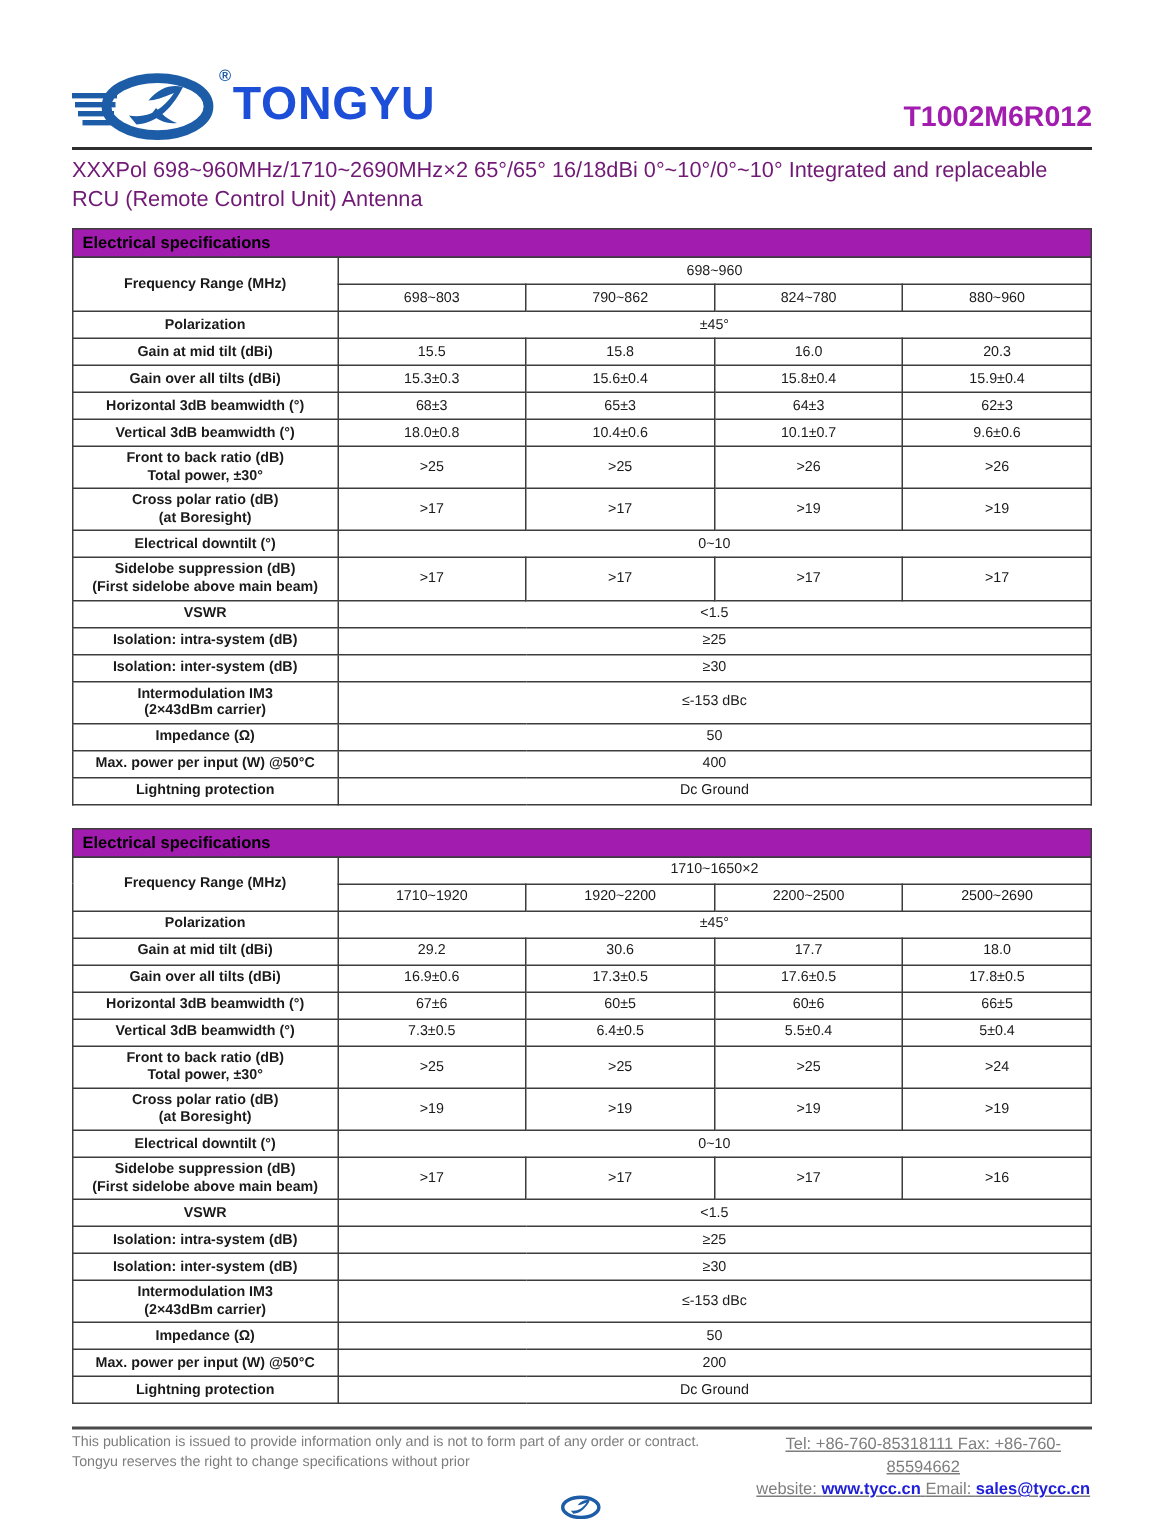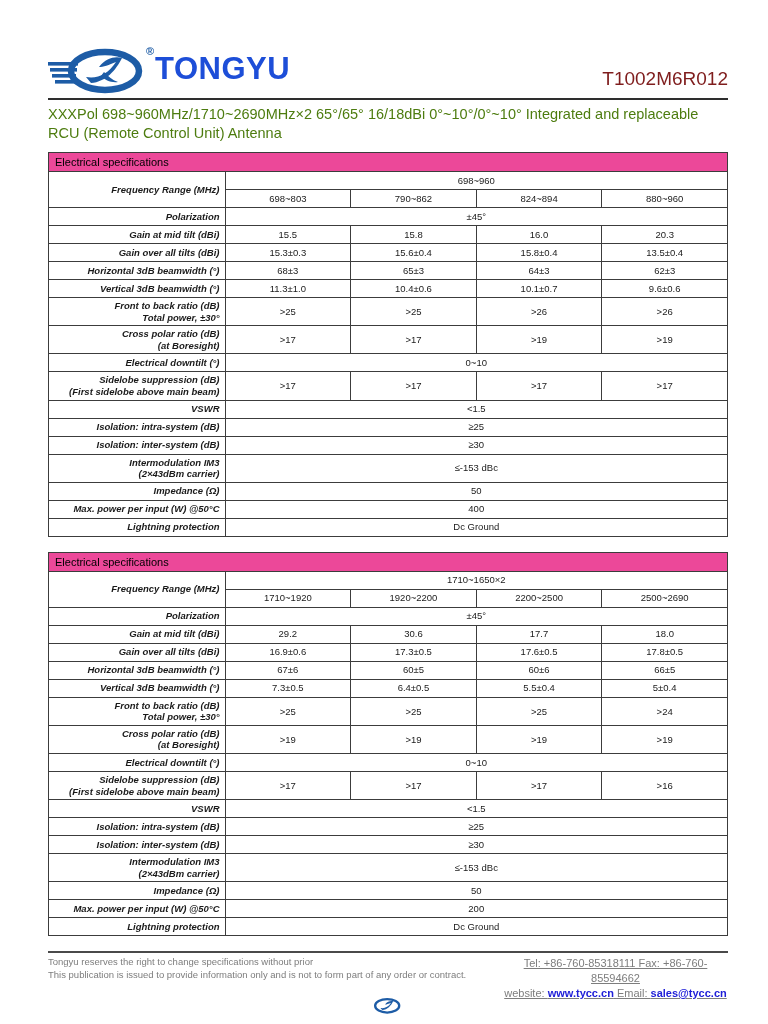--- a/index.html
+++ b/index.html
@@ -12,42 +12,42 @@
     overflow:hidden;
     box-sizing:border-box;
   }
   .content{position:absolute;left:48px;top:38px;width:680px;}
 
   
   .hdr-row{display:flex;align-items:flex-end;justify-content:space-between;height:56px;}
   .logo-wrap{display:flex;align-items:flex-start;}
   .logo-reg{font-size:11px;font-weight:bold;color:#1d5ca6;margin:0 1px 0 2px;line-height:1;}
   .logo-text{font-size:31px;font-weight:bold;color:#1d4ed8;letter-spacing:.5px;line-height:46px;}
-  .model-no{font-size:19px;font-weight:normal;color:#7f1d1d;padding-bottom:4px;margin-left:46px;}
+  .model-no{font-size:19px;font-weight:bold;color:#a21caf;padding-bottom:4px;margin-left:46px;}
   .hdr-rule{border-top:2px solid #2e2e2e;margin-top:4px;}
-  .doc-title{font-size:14.5px;line-height:1.28;margin:5px 0 10px 0;color:#4d7c0f;max-width:660px;}
+  .doc-title{font-size:14.5px;line-height:1.28;margin:5px 0 10px 0;color:#701a75;max-width:660px;}
 
   
   .spec-section{margin-bottom:15px;}
   .section-bar{
-    background:#ec4899;
+    background:#a21caf;
     border:1px solid #3c3c3c;
-    font-size:11px;font-weight:normal;color:#000;
+    font-size:11px;font-weight:bold;color:#000;
     height:18px;line-height:18px;padding-left:6px;
     box-sizing:content-box;
   }
   table.spec{width:100%;border-collapse:collapse;table-layout:fixed;margin-top:-1px;}
   table.spec td{
     border:1px solid #3c3c3c;
     font-size:9.5px;line-height:1.22;
     padding:2px 5px;height:13px;
     vertical-align:middle;
     overflow:hidden;
   }
-  td.label{font-weight:bold;text-align:right;white-space:pre-line;font-style:italic;}
+  td.label{font-weight:bold;text-align:center;white-space:pre-line;}
   td.val{text-align:center;font-weight:normal;}
 
   
   .footer{margin-top:12px;border-top:2px solid #4a4a4a;padding-top:3px;display:flex;justify-content:space-between;}
   .foot-left{width:448px;font-size:9.5px;line-height:1.35;color:#7d7d7d;}
   .foot-right{width:225px;font-size:11px;line-height:1.35;color:#7d7d7d;text-align:center;text-decoration:underline;}
   .foot-link{color:#2020d8;font-weight:bold;text-decoration:none;}
 
   .bottom-mark{position:absolute;left:50%;transform:translateX(-50%);bottom:6px;}
 </style>
@@ -89,51 +89,51 @@
             <col style="width:18.5%">
           </colgroup>
         <tbody>
             <tr>
               <td class="label" rowspan="2">Frequency Range (MHz)</td>
               <td class="val" colspan="4">698~960</td>
             </tr>
             <tr>
               <td class="val">698~803</td>
               <td class="val">790~862</td>
-              <td class="val">824~894</td>
+              <td class="val">824~780</td>
               <td class="val">880~960</td>
             </tr>
             <tr>
               <td class="label">Polarization</td>
               <td class="val" colspan="4">±45°</td>
             </tr>
             <tr>
               <td class="label">Gain at mid tilt (dBi)</td>
               <td class="val">15.5</td>
               <td class="val">15.8</td>
               <td class="val">16.0</td>
               <td class="val">20.3</td>
             </tr>
             <tr>
               <td class="label">Gain over all tilts (dBi)</td>
               <td class="val">15.3±0.3</td>
               <td class="val">15.6±0.4</td>
               <td class="val">15.8±0.4</td>
-              <td class="val">13.5±0.4</td>
+              <td class="val">15.9±0.4</td>
             </tr>
             <tr>
               <td class="label">Horizontal 3dB beamwidth (°)</td>
               <td class="val">68±3</td>
               <td class="val">65±3</td>
               <td class="val">64±3</td>
               <td class="val">62±3</td>
             </tr>
             <tr>
               <td class="label">Vertical 3dB beamwidth (°)</td>
-              <td class="val">11.3±1.0</td>
+              <td class="val">18.0±0.8</td>
               <td class="val">10.4±0.6</td>
               <td class="val">10.1±0.7</td>
               <td class="val">9.6±0.6</td>
             </tr>
             <tr>
               <td class="label">Front to back ratio (dB)
 Total power, ±30°</td>
               <td class="val">&gt;25</td>
               <td class="val">&gt;25</td>
               <td class="val">&gt;26</td>
@@ -301,22 +301,22 @@
             <tr>
               <td class="label">Lightning protection</td>
               <td class="val" colspan="4">Dc Ground</td>
             </tr>
           </tbody>
       </table>
     </div>
 
     <div class="footer">
       <div class="foot-left">
+        <div>This publication is issued to provide information only and is not to form part of any order or contract.</div>
         <div>Tongyu reserves the right to change specifications without prior</div>
-        <div>This publication is issued to provide information only and is not to form part of any order or contract.</div>
       </div>
       <div class="foot-right">
         <div>Tel: +86-760-85318111    Fax: +86-760-</div>
         <div>85594662</div>
         <div>
           <span>website: </span><a href="#" class="foot-link">www.tycc.cn</a>
           <span>Email: </span><a href="#" class="foot-link">sales@tycc.cn</a>
         </div>
       </div>
     </div>

